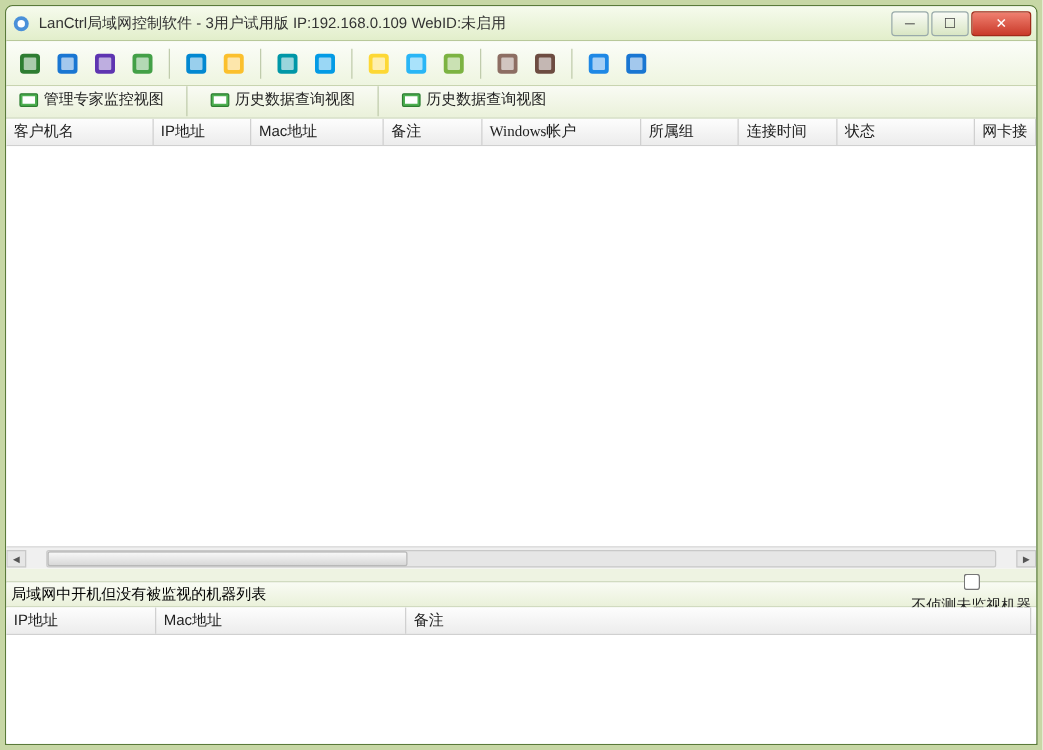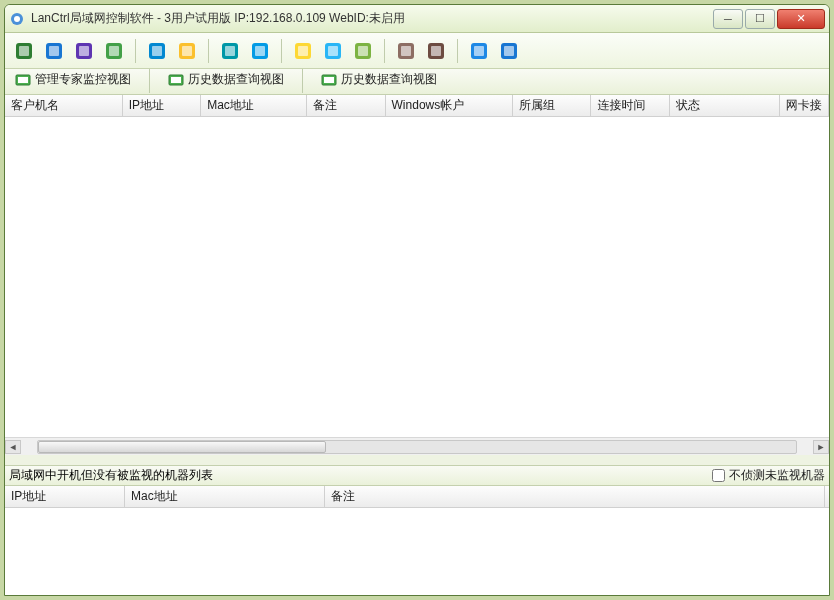--- a/index.html
+++ b/index.html
@@ -29,21 +29,21 @@
 
 .hscroll { height: 18px; background: #f0f0f0; border-top: 1px solid #d8d8d8; display: flex; align-items: center; }
 .hscroll-track { flex: 1; height: 14px; background: #e6e6e6; border: 1px solid #c8c8c8; margin: 0 16px; border-radius: 2px; position: relative; }
 .hscroll-thumb { position: absolute; left: 0; top: 0; bottom: 0; width: 38%; background: linear-gradient(#f8f8f8,#d8d8d8); border: 1px solid #b8b8b8; border-radius: 2px; }
 .hscroll-arrow { width:16px; height:14px; background:#e6e6e6; border:1px solid #c8c8c8; display:flex; align-items:center; justify-content:center; font-size:9px; color:#555;}
 
 .spacer { height: 10px; background: #eef3e2; }
 
 .bottom-panel { height: 130px; display: flex; flex-direction: column; border-top: 1px solid #c4d0ae; }
 .bp-header { height: 20px; background: linear-gradient(#f9fbf4,#eaf1da); display: flex; align-items: center; padding: 0 4px; justify-content: space-between; border-bottom: 1px solid #c4d0ae; }
-.bp-check { display: flex; align-items: center; gap: 4px; color: #222; }
+.bp-check { display: flex; align-items: center; gap: 4px; color: #222; flex-direction: column; }
 .bp-check input { width: 13px; height: 13px; }
 .bp-table { flex: 1; display: flex; flex-direction: column; background: #fff; }
 .bp-thead { display: flex; height: 22px; background: linear-gradient(#fdfdfd,#ececec); border-bottom: 1px solid #d0d0d0; }
 
 svg { display: block; }
 </style>
 </head>
 <body>
 
 <div class="window">
@@ -192,21 +192,21 @@
         <span>历史数据查询视图</span>
       </div>
     </div>
 
   <div class="main-table">
     <div class="thead" id="mainhead">
         <div class="th" style="width: 120px;">客户机名</div>
         <div class="th" style="width: 80px;">IP地址</div>
         <div class="th" style="width: 108px;">Mac地址</div>
         <div class="th" style="width: 80px;">备注</div>
-        <div class="th" style="width: 130px;">Windows帐户</div>
+        <div class="th" style="width: 130px; font-family: Liberation Serif, serif;">Windows帐户</div>
         <div class="th" style="width: 80px;">所属组</div>
         <div class="th" style="width: 80px; text-align: right;">连接时间</div>
         <div class="th" style="width: 112px;">状态</div>
         <div class="th" style="width: 50px; text-align: right;">网卡接</div>
       </div>
     <div class="tbody"></div>
     <div class="hscroll">
       <div class="hscroll-arrow">◄</div>
       <div class="hscroll-track">
         <div class="hscroll-thumb"></div>

